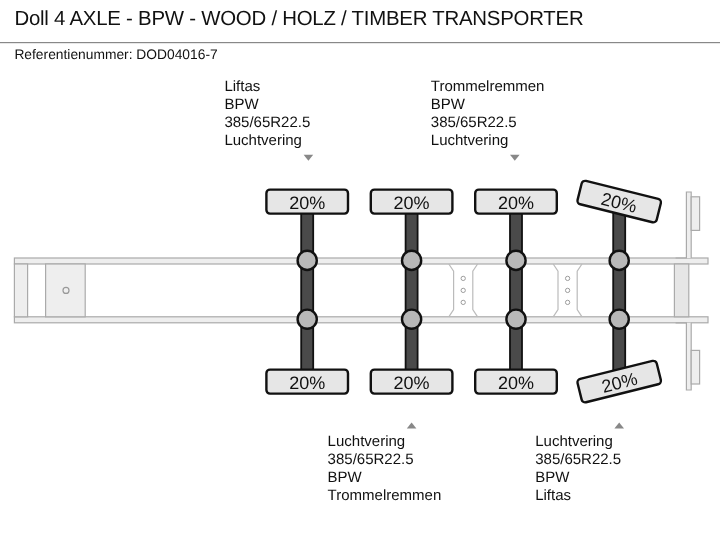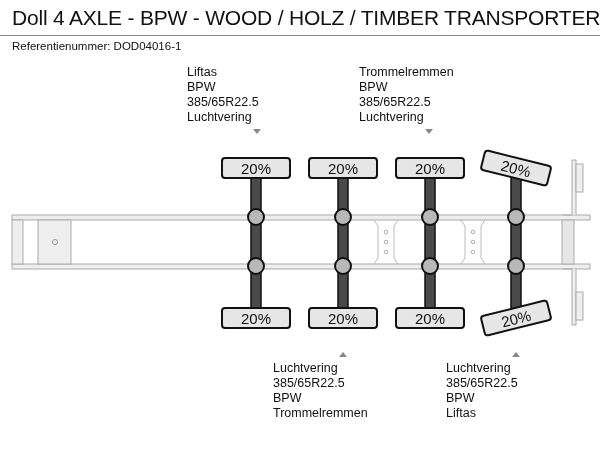--- a/index.html
+++ b/index.html
@@ -1,32 +1,32 @@
 <!DOCTYPE html>
 <html><head>
 <meta charset="utf-8">
 <style>
   html, body { margin: 0; padding: 0; background: #ffffff; }
   body { width: 600px; height: 450px; position: relative; overflow: hidden;
          font-family: "Liberation Sans", sans-serif; color: #111; }
-  .title { position: absolute; left: 12px; top: 6px; font-size: 21px; letter-spacing: -0.2px; white-space: nowrap; }
+  .title { position: absolute; left: 12px; top: 6px; font-size: 17px; letter-spacing: -0.2px; white-space: nowrap; }
   .title-rule { position: absolute; left: 0; top: 35px; width: 600px; height: 1px; background: #888; }
   .ref { position: absolute; left: 12px; top: 40px; font-size: 11.5px; white-space: nowrap; }
   .label-block { position: absolute; width: 140px; text-align: left; font-size: 12.5px; line-height: 15px; }
   .label-block .line { display: block; }
   .arrow-down { width: 0; height: 0; margin: 4px auto 0; border-left: 4px solid transparent; border-right: 4px solid transparent; border-top: 5px solid #888; }
   .arrow-up { width: 0; height: 0; margin: 0 auto 4px; border-left: 4px solid transparent; border-right: 4px solid transparent; border-bottom: 5px solid #888; }
   svg#diagram { position: absolute; left: 0; top: 0; }
 </style>
 </head>
 <body>
 
 <div class="title">Doll 4 AXLE - BPW - WOOD / HOLZ / TIMBER TRANSPORTER</div>
 <div class="title-rule"></div>
-<div class="ref">Referentienummer: DOD04016-1</div>
+<div class="ref">Referentienummer: DOD04016-7</div>
 
 <div class="label-block" style="left:187px; top:65px;">
   <span class="line">Liftas</span>
   <span class="line">BPW</span>
   <span class="line">385/65R22.5</span>
   <span class="line">Luchtvering</span>
   <div class="arrow-down"></div>
 </div>
 
 <div class="label-block" style="left:359px; top:65px;">

